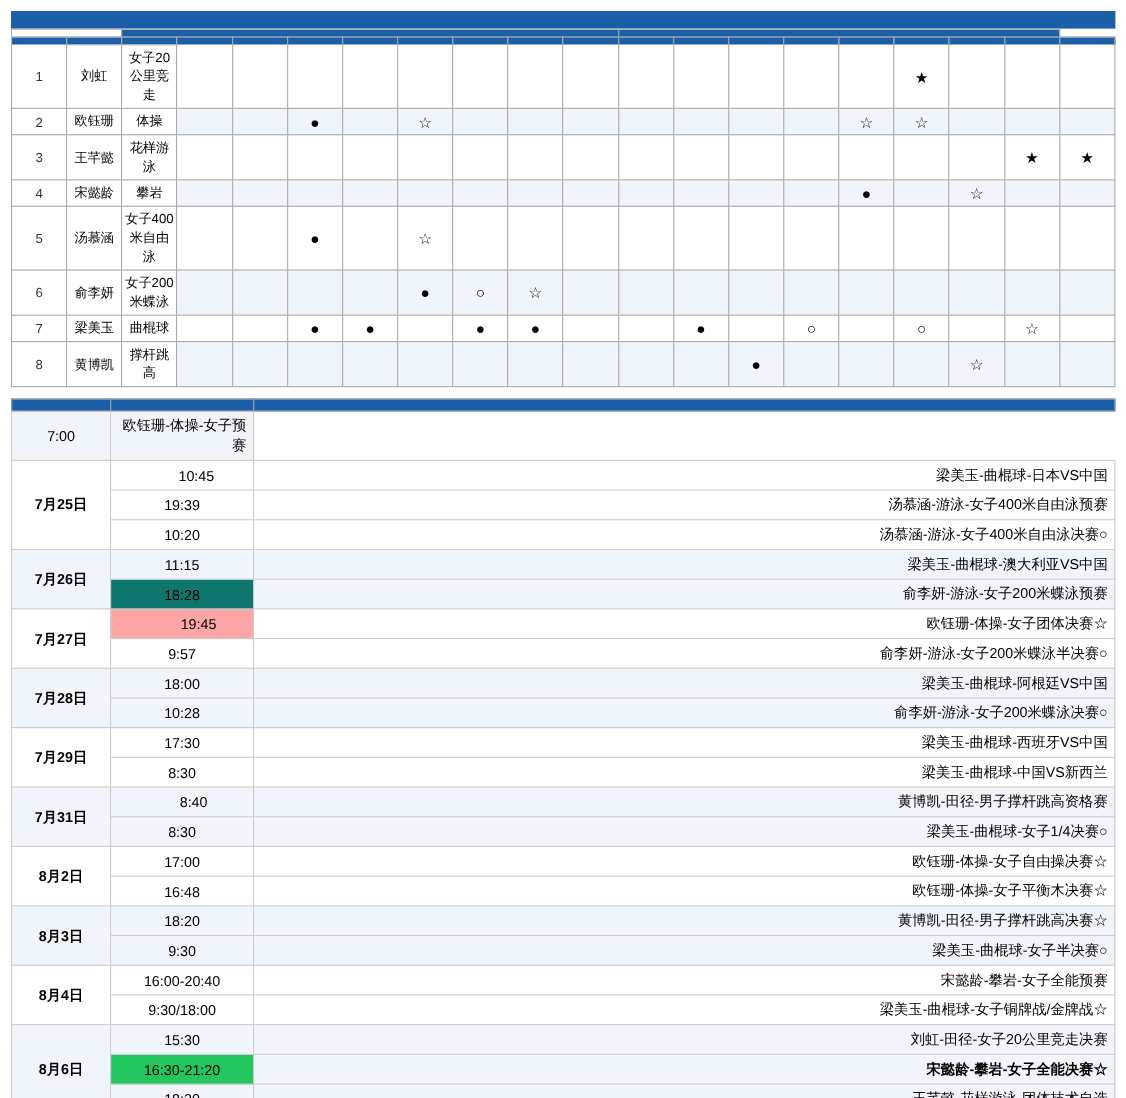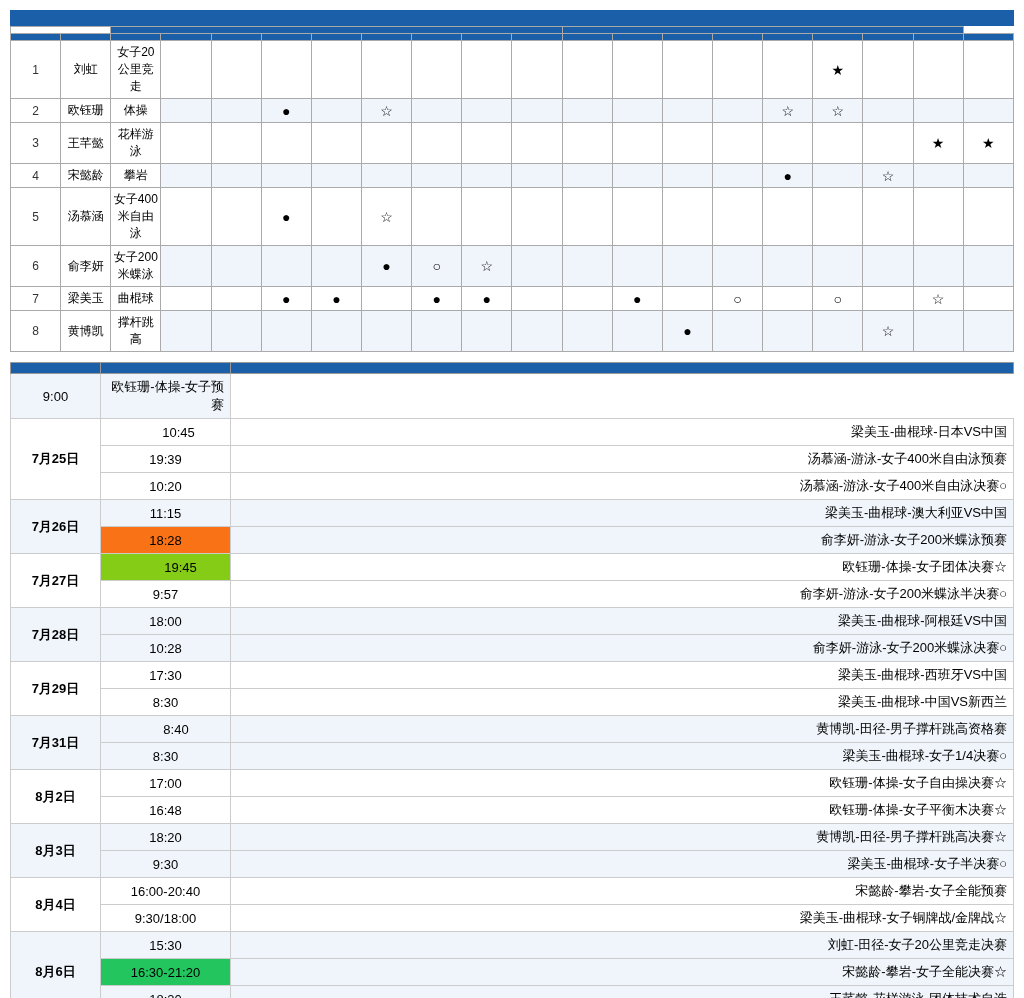--- a/index.html
+++ b/index.html
@@ -306,21 +306,21 @@
 <table class="detail-table">
   <thead>
     <tr>
       <th style="width:90px;"></th>
       <th style="width:130px;"></th>
       <th></th>
     </tr>
   </thead>
   <tbody id="detail-body">
   <tr>
-        <td class="time-cell" style="background: rgb(240, 245, 251);">9:00</td>
+        <td class="time-cell" style="background: rgb(240, 245, 251);">7:00</td>
         <td class="event-cell" style="background: rgb(240, 245, 251);">欧钰珊-体操-女子预赛</td>
       </tr>
       <tr>
         <td class="date-cell" rowspan="3" style="border-right: 1px solid rgb(204, 204, 204); background: rgb(255, 255, 255); text-align: center;">7月25日</td>
         <td class="time-cell" style="background: rgb(255, 255, 255); padding-left: 32px;">10:45</td>
         <td class="event-cell" style="background: rgb(255, 255, 255);">梁美玉-曲棍球-日本VS中国</td>
       </tr>
       <tr>
         <td class="time-cell" style="background: rgb(255, 255, 255);">19:39</td>
         <td class="event-cell" style="background: rgb(255, 255, 255);">汤慕涵-游泳-女子400米自由泳预赛</td>
@@ -328,26 +328,26 @@
       <tr>
         <td class="time-cell" style="background: rgb(255, 255, 255);">10:20</td>
         <td class="event-cell" style="background: rgb(255, 255, 255);">汤慕涵-游泳-女子400米自由泳决赛○</td>
       </tr>
       <tr>
         <td class="date-cell" rowspan="2" style="border-right: 1px solid rgb(204, 204, 204); background: rgb(240, 245, 251);">7月26日</td>
         <td class="time-cell" style="background: rgb(240, 245, 251);">11:15</td>
         <td class="event-cell" style="background: rgb(240, 245, 251);">梁美玉-曲棍球-澳大利亚VS中国</td>
       </tr>
       <tr>
-        <td class="time-cell" style="background: #f97316;">18:28</td>
+        <td class="time-cell" style="background: #0f766e;">18:28</td>
         <td class="event-cell" style="background: rgb(240, 245, 251);">俞李妍-游泳-女子200米蝶泳预赛</td>
       </tr>
       <tr>
         <td class="date-cell" rowspan="2" style="border-right: 1px solid rgb(204, 204, 204); background: rgb(255, 255, 255);">7月27日</td>
-        <td class="time-cell" style="background: #84cc16; padding-left: 36px;">19:45</td>
+        <td class="time-cell" style="background: #fca5a5; padding-left: 36px;">19:45</td>
         <td class="event-cell" style="background: rgb(255, 255, 255);">欧钰珊-体操-女子团体决赛☆</td>
       </tr>
       <tr>
         <td class="time-cell" style="background: rgb(255, 255, 255);">9:57</td>
         <td class="event-cell" style="background: rgb(255, 255, 255);">俞李妍-游泳-女子200米蝶泳半决赛○</td>
       </tr>
       <tr>
         <td class="date-cell" rowspan="2" style="border-right: 1px solid rgb(204, 204, 204); background: rgb(240, 245, 251);">7月28日</td>
         <td class="time-cell" style="background: rgb(240, 245, 251);">18:00</td>
         <td class="event-cell" style="background: rgb(240, 245, 251);">梁美玉-曲棍球-阿根廷VS中国</td>
@@ -401,20 +401,20 @@
         <td class="time-cell" style="background: rgb(255, 255, 255);">9:30/18:00</td>
         <td class="event-cell" style="background: rgb(255, 255, 255);">梁美玉-曲棍球-女子铜牌战/金牌战☆</td>
       </tr>
       <tr>
         <td class="date-cell" rowspan="3" style="border-right: 1px solid rgb(204, 204, 204); background: rgb(240, 245, 251);">8月6日</td>
         <td class="time-cell" style="background: rgb(240, 245, 251);">15:30</td>
         <td class="event-cell" style="background: rgb(240, 245, 251);">刘虹-田径-女子20公里竞走决赛</td>
       </tr>
       <tr>
         <td class="time-cell" style="background: #22c55e;">16:30-21:20</td>
-        <td class="event-cell" style="background: rgb(240, 245, 251);">宋懿龄-攀岩-女子全能决赛☆</td>
+        <td class="event-cell" style="background: rgb(240, 245, 251); font-weight: bold;">宋懿龄-攀岩-女子全能决赛☆</td>
       </tr>
       <tr>
         <td class="time-cell" style="background: rgb(240, 245, 251);">18:30</td>
         <td class="event-cell" style="background: rgb(240, 245, 251);">王芊懿-花样游泳-团体技术自选</td>
       </tr>
     </tbody>
 </table>
 
 </body></html>

